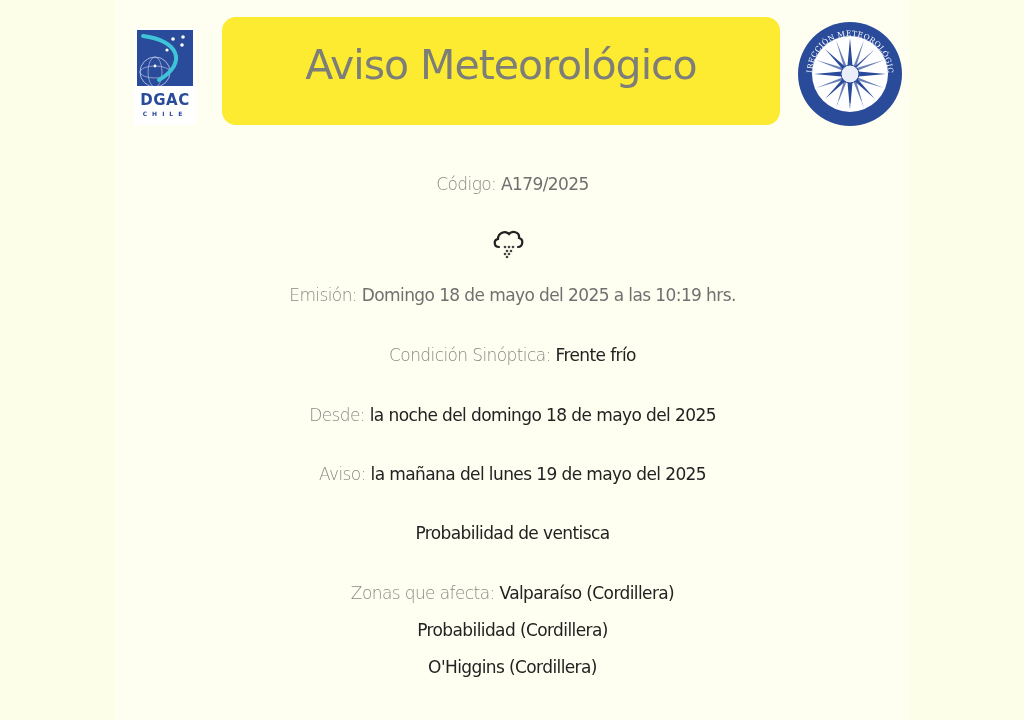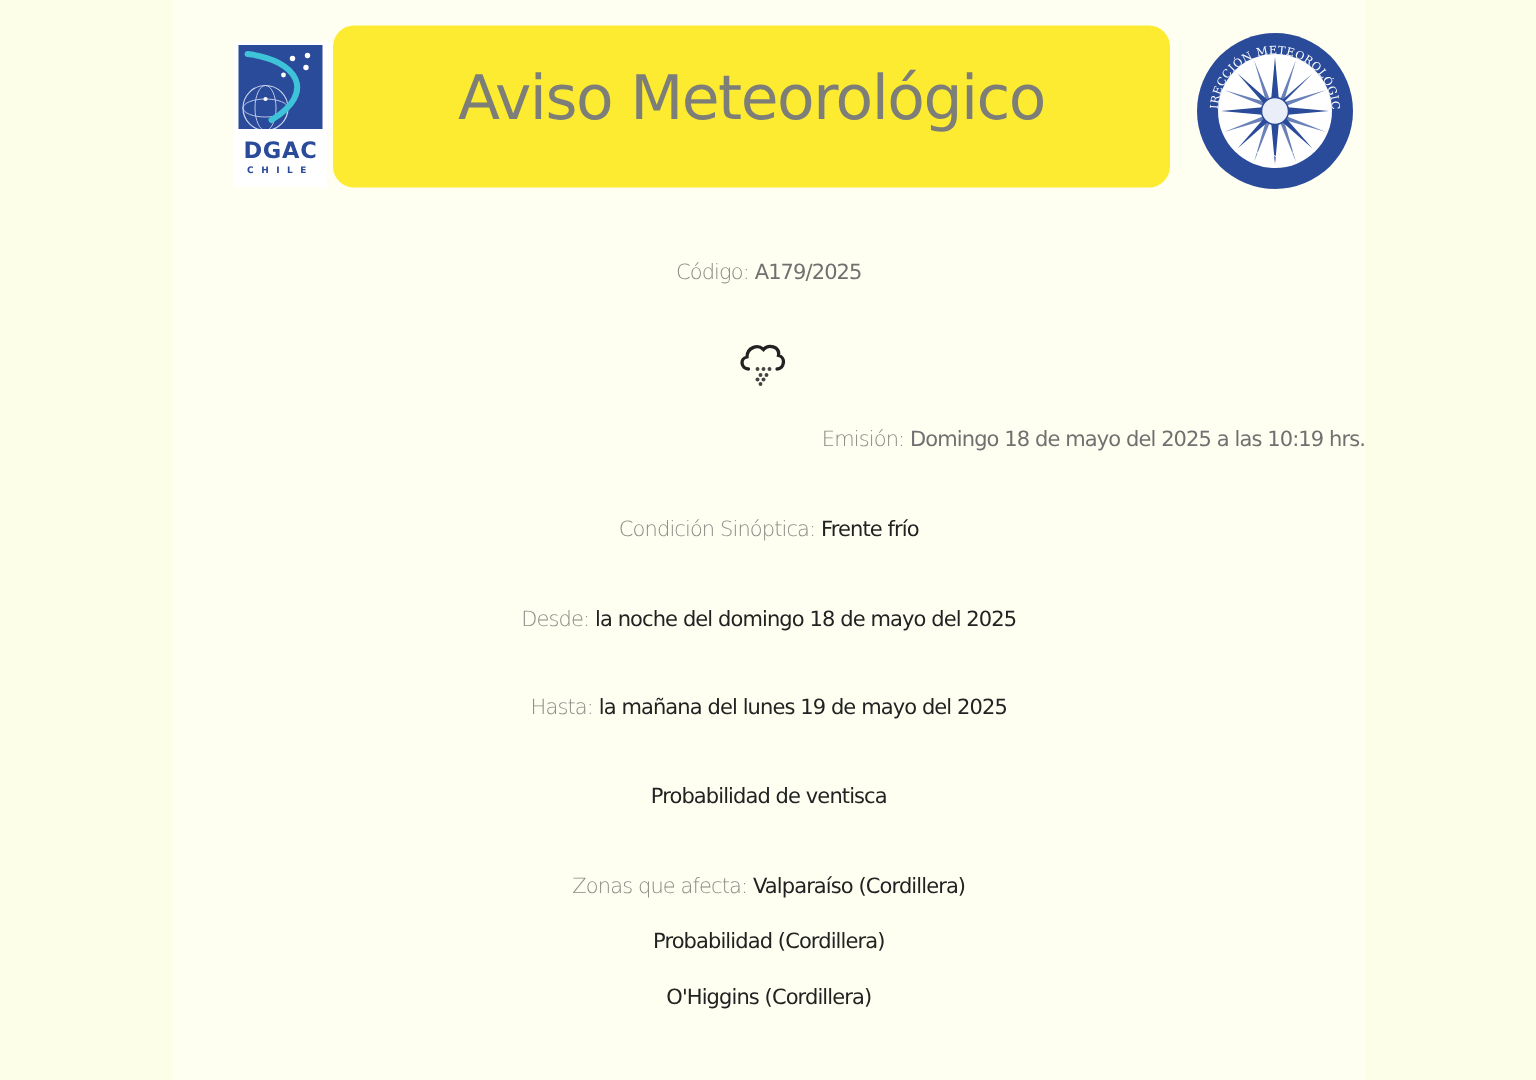--- a/index.html
+++ b/index.html
@@ -10,21 +10,21 @@
       font-family: "DejaVu Sans", sans-serif;
     }
     .panel {
       position: absolute;
       left: 115px; top: 0;
       width: 795px; height: 720px;
       background: #fefff0;
     }
     .logo-dgac {
       position: absolute;
-      left: 156px; top: 28px;
+      left: 134px; top: 28px;
       width: 62px; height: 97px;
       background: #ffffff;
     }
     .logo-dgac .sq {
       position: absolute; left: 3px; top: 2px;
       width: 56px; height: 56px;
       background: #2a4a9a;
       overflow: hidden;
     }
     .logo-dgac .txt {
@@ -68,21 +68,21 @@
     }
     .content {
       position: absolute;
       left: 115px; top: 0; width: 795px;
       text-align: center;
       font-family: "DejaVu Sans", sans-serif;
     }
     .line {
       position: absolute; left: 0; width: 795px;
       text-align: center;
-      font-size: 14px;
+      font-size: 17px;
       color: #2a2a2a;
       white-space: nowrap;
       letter-spacing: -0.6px;
     }
     .lbl { color: #8a8a86; font-weight: 300; }
     .val { color: #222; }
     .val-gray { color: #707070; }
     .title-line {
       position: absolute; left: 0; width: 795px; top: 220px;
       text-align: center;
@@ -171,37 +171,37 @@
           <circle cx="22" cy="22" r="1.3"></circle>
         <circle cx="16" cy="26" r="1.3"></circle>
           <circle cx="20" cy="26" r="1.3"></circle>
         <circle cx="14" cy="29" r="1.3"></circle>
           <circle cx="18" cy="29" r="1.3"></circle>
         <circle cx="16" cy="32" r="1.3"></circle>
       </g>
     </svg>
   </div>
 
-  <div class="line" style="top:285px;text-align:right;">
+  <div class="line" style="top:285px;">
     <span class="lbl">Emisión:</span>
     <span class="val-gray">Domingo 18 de mayo del 2025 a las 10:19 hrs.</span>
   </div>
 
   <div class="line" style="top:345px;">
     <span class="lbl">Condición Sinóptica:</span>
     <span class="val">Frente frío</span>
   </div>
 
   <div class="line" style="top:405px;text-align:center;">
     <span class="lbl">Desde:</span>
     <span class="val">la noche del domingo 18 de mayo del 2025</span>
   </div>
 
   <div class="line" style="top:464px;">
-    <span class="lbl">Hasta:</span>
+    <span class="lbl">Aviso:</span>
     <span class="val">la mañana del lunes 19 de mayo del 2025</span>
   </div>
 
   <div class="line" style="top:523px;">
     <span class="val">Probabilidad de ventisca</span>
   </div>
 
   <div class="line" style="top:583px;">
     <span class="lbl">Zonas que afecta:</span>
     <span class="val">Valparaíso (Cordillera)</span>

